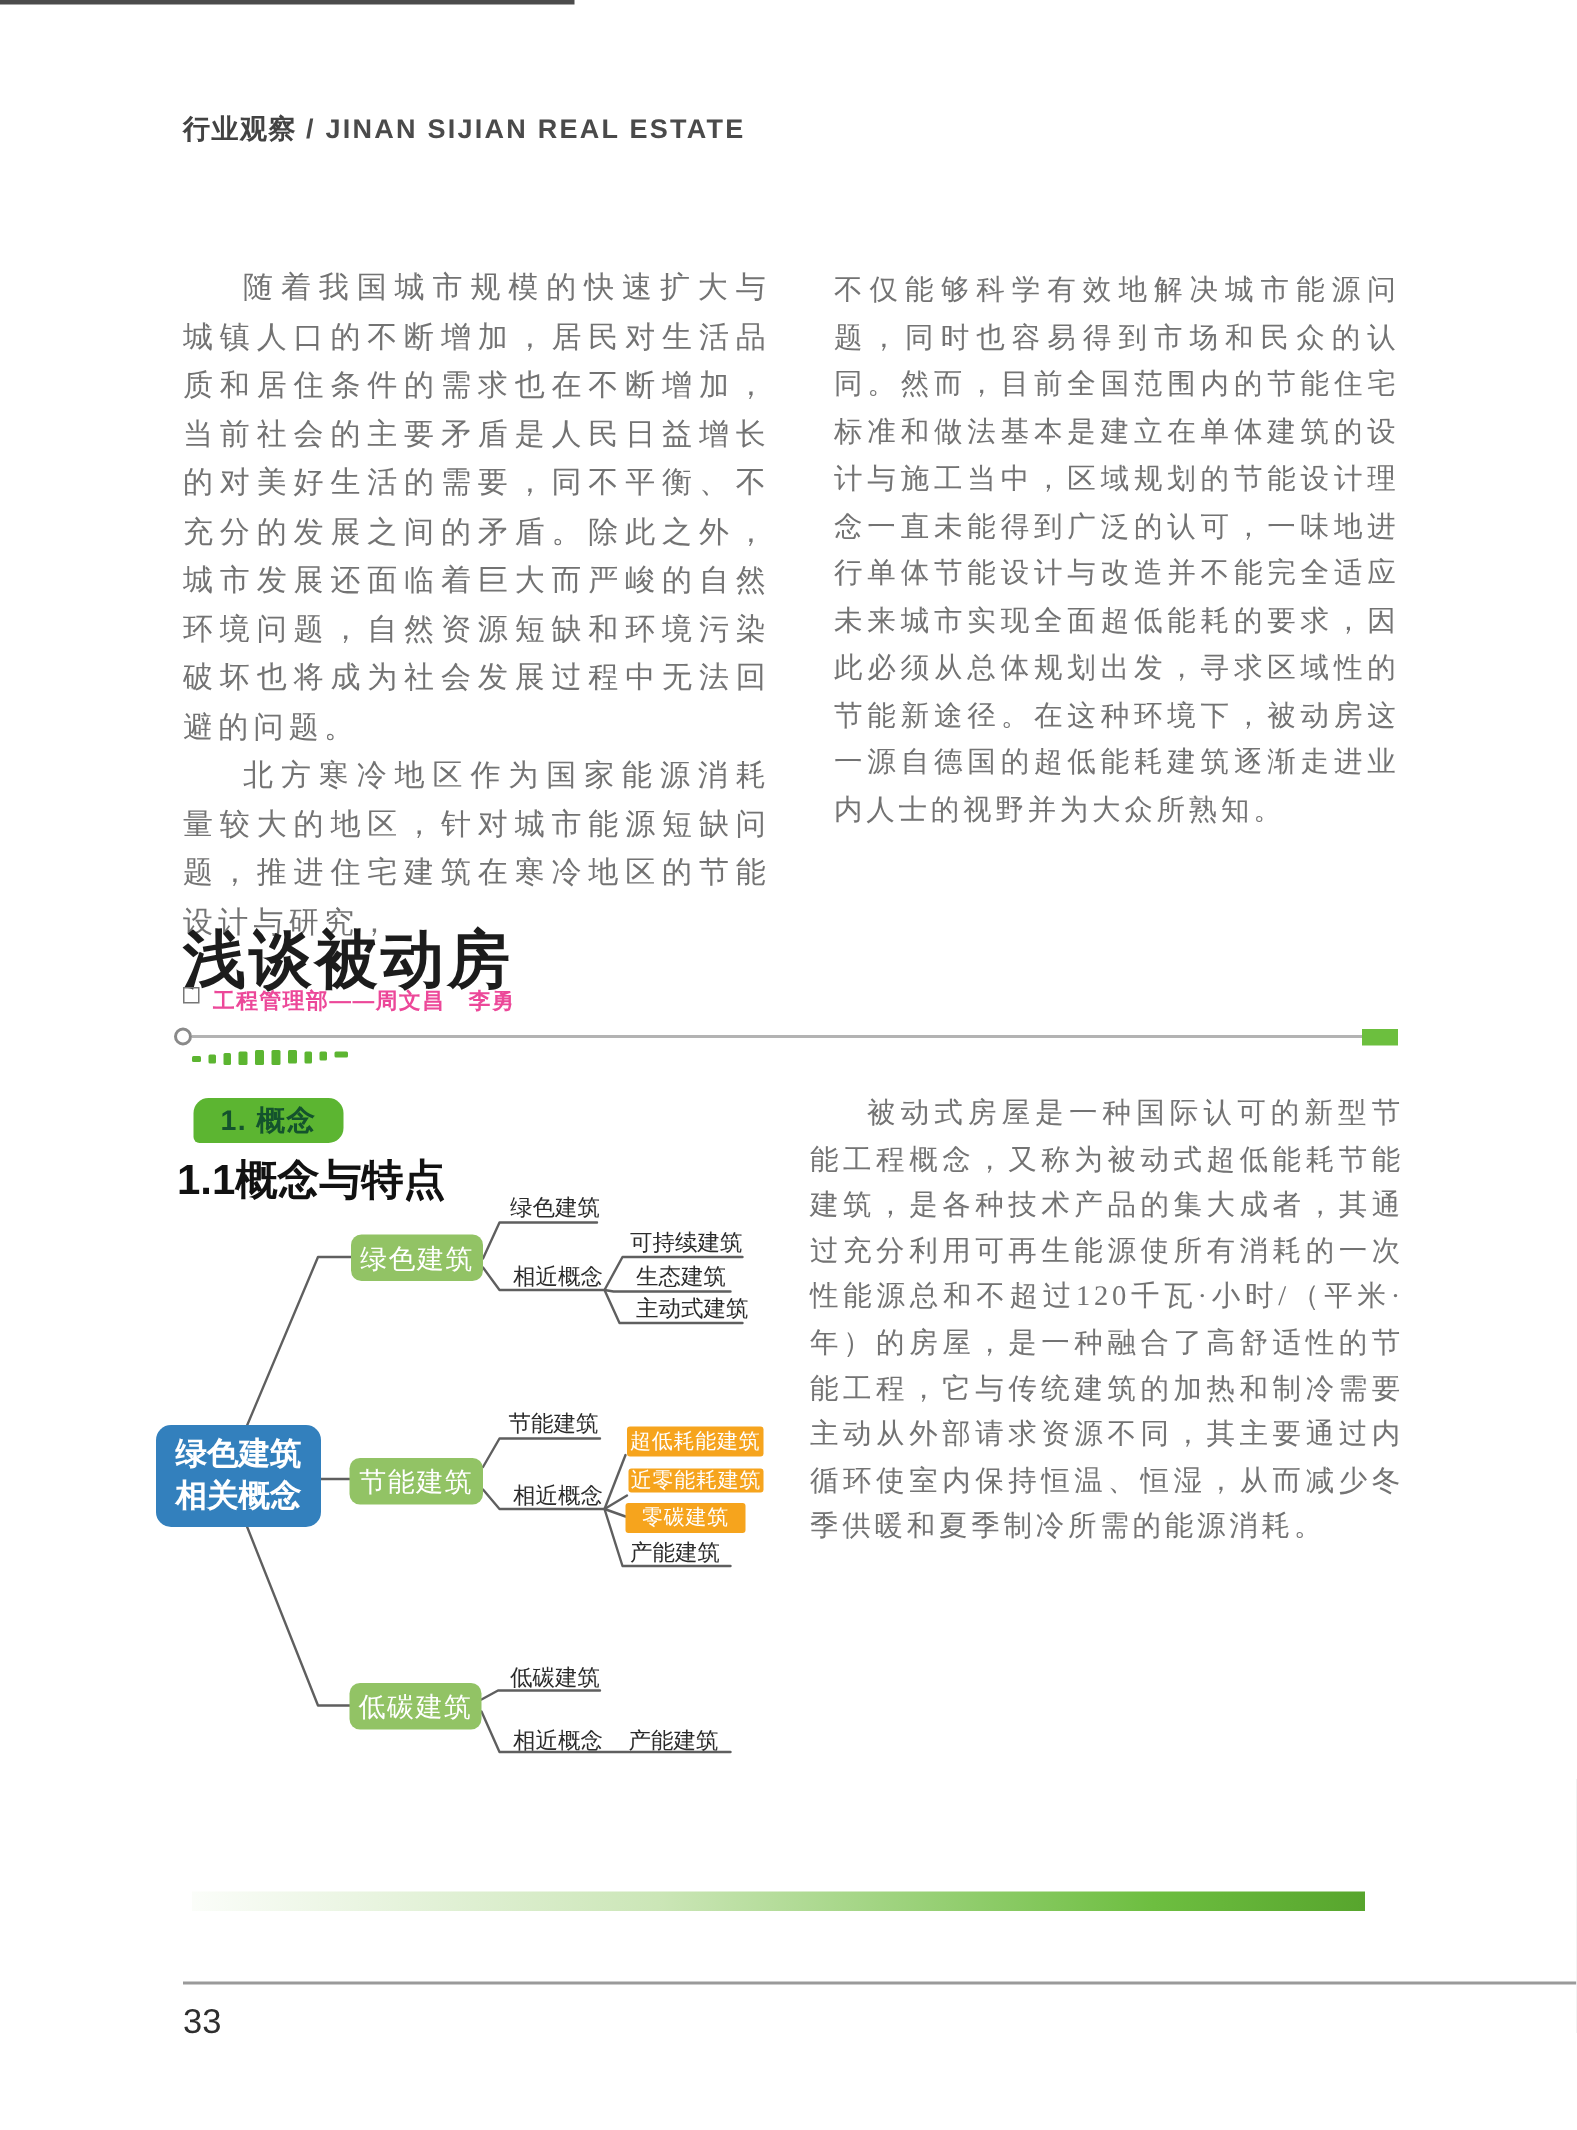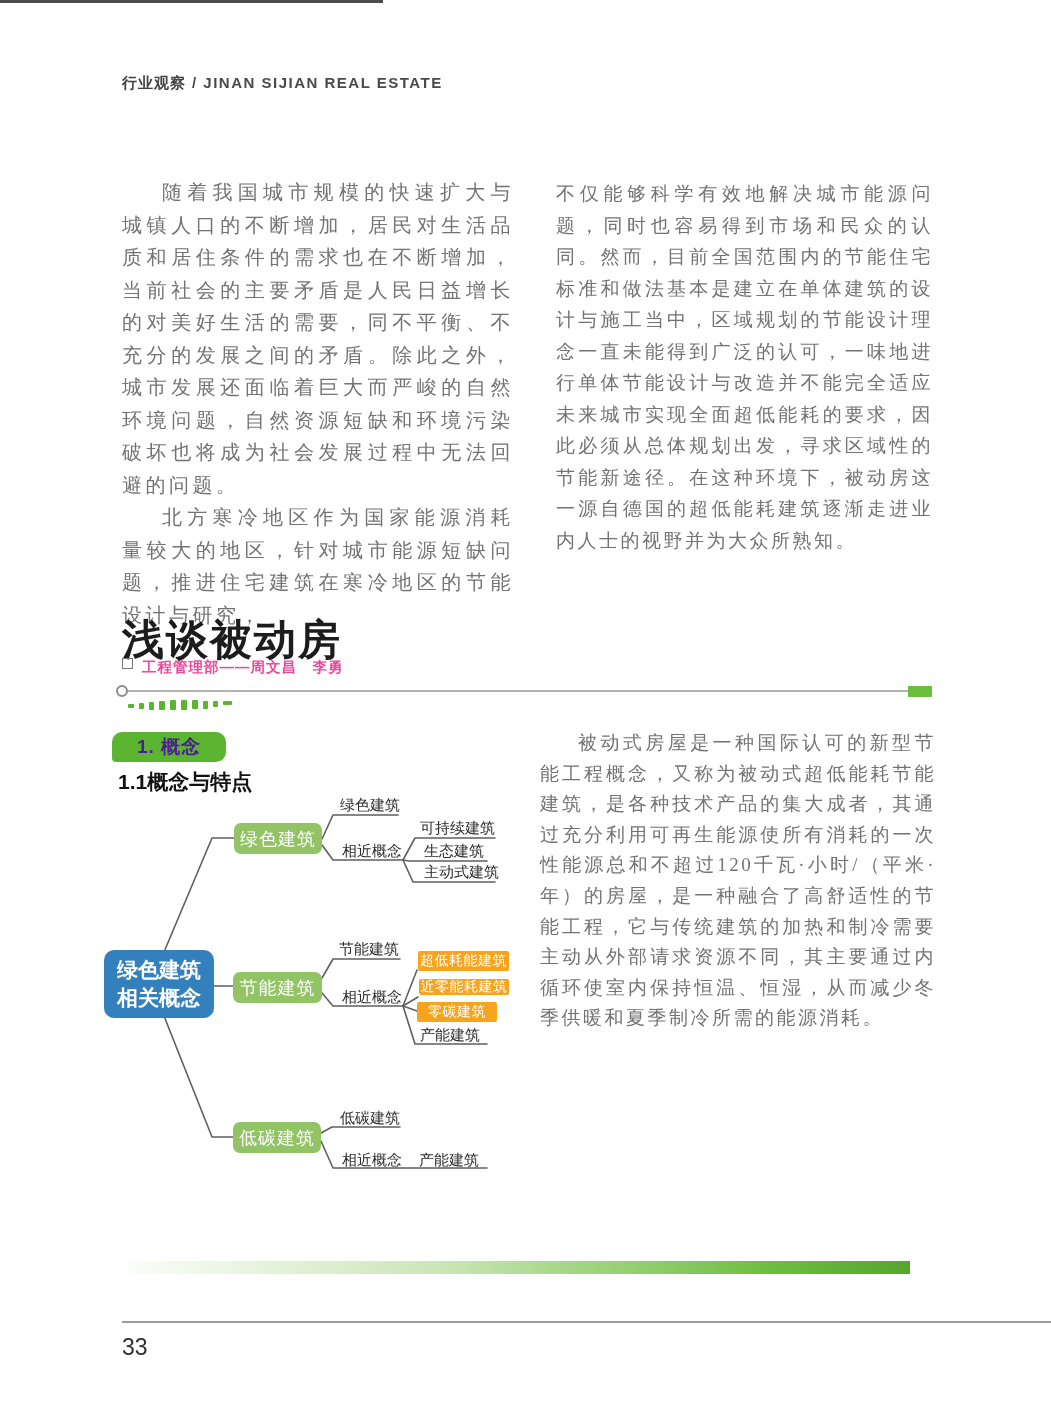--- a/index.html
+++ b/index.html
@@ -13,21 +13,21 @@
     overflow: hidden;
     font-family: "Liberation Sans", "DejaVu Sans", sans-serif;
   }
   .top-strip {
     position: absolute; left: 0; top: 0; width: 383px; height: 3px;
     background: #4c4c4c;
   }
   
   .header {
     position: absolute; left: 122px; top: 74px;
-    font-size: 15px; font-weight: bold; color: #434343;
+    font-size: 18px; font-weight: bold; color: #434343;
     letter-spacing: 1px;
   }
   .header .mag { margin-left: 6px; letter-spacing: 1.5px; color: #4a4a4a; }
 
   
   .col { position: absolute; text-align: justify; color: #737373;
          font-family: "Liberation Serif", "DejaVu Serif", serif; }
   .col p { text-indent: 2em; }
   .col-left  { left: 122px; top: 176px; width: 392px; font-size: 20px; line-height: 32.5px; letter-spacing: 3.5px; }
   .col-right { left: 540px; top: 178px; width: 393px; font-size: 19px; line-height: 31.5px; letter-spacing: 2.5px; }
@@ -67,28 +67,28 @@
   .dashes i:nth-child(4)  { width: 6px; height: 9px;  margin-top: 2px; }
   .dashes i:nth-child(5)  { width: 6px; height: 10px; margin-top: 1px; }
   .dashes i:nth-child(6)  { width: 6px; height: 10px; margin-top: 1px; }
   .dashes i:nth-child(7)  { width: 6px; height: 9px;  margin-top: 1px; }
   .dashes i:nth-child(8)  { width: 5px; height: 8px;  margin-top: 2px; }
   .dashes i:nth-child(9)  { width: 5px; height: 6px;  margin-top: 2px; }
   .dashes i:nth-child(10) { width: 9px; height: 4px;  margin-top: 2px; }
 
   
   .badge {
-    position: absolute; left: 112px; top: 732px; width: 114px; height: 30px;
-    background: #5cb531; color: #4c1d95; font-size: 19px; font-weight: bold;
+    position: absolute; left: 129px; top: 732px; width: 100px; height: 30px;
+    background: #5cb531; color: #14532d; font-size: 19px; font-weight: bold;
     border-radius: 10px 10px 10px 4px;
     display: flex; align-items: center; justify-content: center; letter-spacing: 1px;
   }
   .subheading {
     position: absolute; left: 118px; top: 768px;
-    font-size: 21px; font-weight: bold; color: #111;
+    font-size: 28px; font-weight: bold; color: #111;
   }
 
   
   .mindmap { position: absolute; left: 100px; top: 790px; width: 420px; height: 400px; }
   .mindmap svg { position: absolute; left: 0; top: 0; }
   .mm-box {
     position: absolute; display: flex; align-items: center; justify-content: center;
     color: #fff; border-radius: 7px;
   }
   .mm-root {

